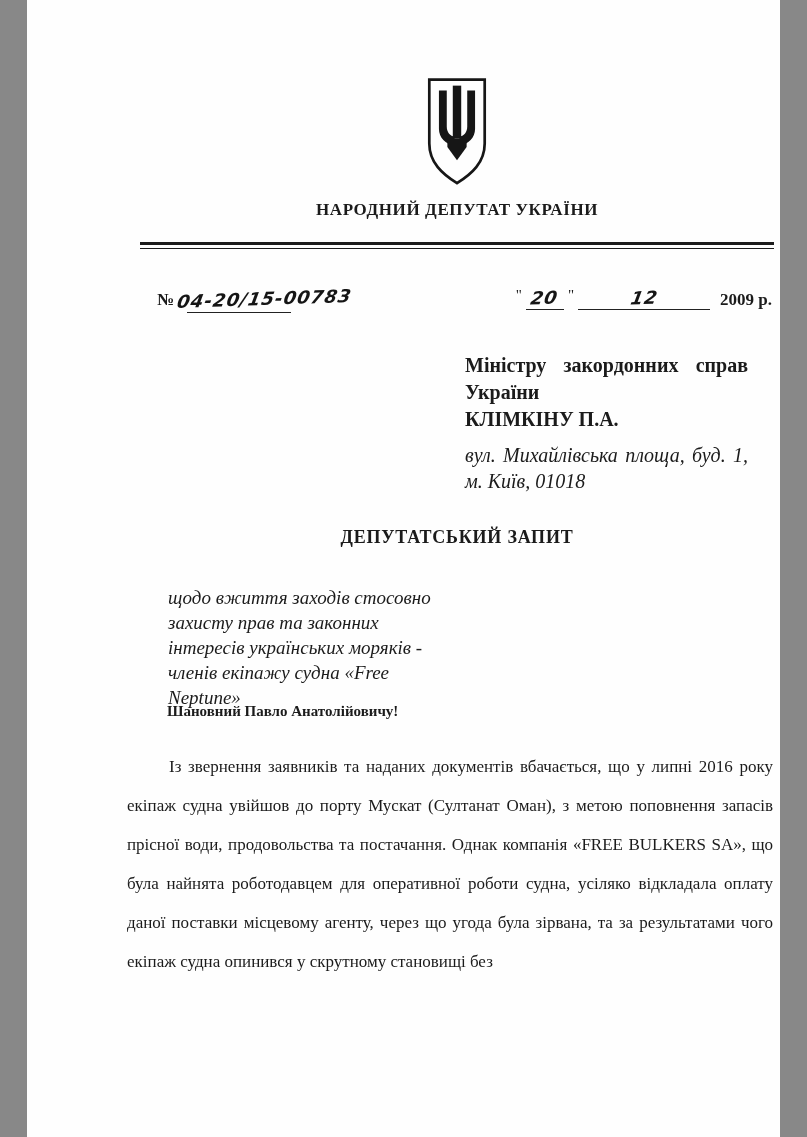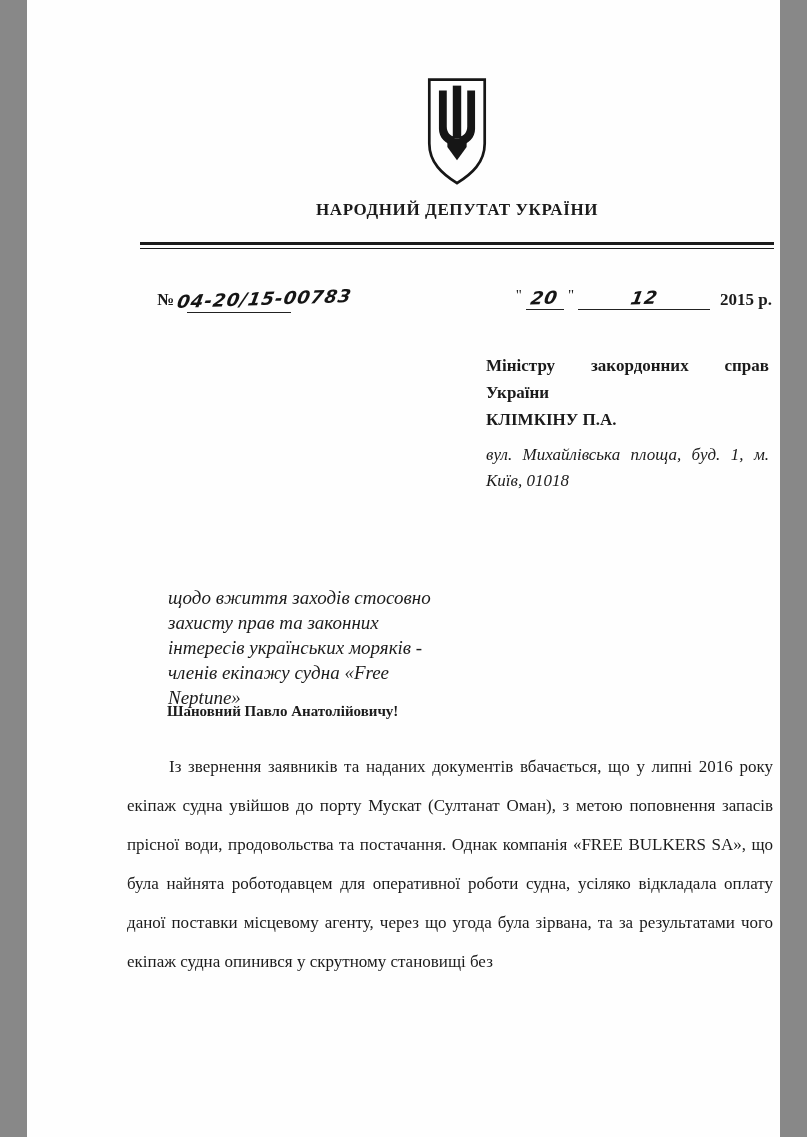--- a/index.html
+++ b/index.html
@@ -35,21 +35,21 @@
     display:inline-block;transform:skewX(-12deg) rotate(-2deg);
     letter-spacing:1px;color:#151515;
   }
   .no-underline{position:absolute;left:30px;bottom:-3px;width:104px;border-bottom:1.6px solid #222;}
   .date-part{display:flex;align-items:flex-end;gap:4px;font-size:17px;}
   .q{font-size:15px;transform:translateY(-6px);}
   .day-slot{display:inline-block;width:38px;text-align:center;border-bottom:1.6px solid #222;}
   .month-slot{display:inline-block;width:132px;text-align:center;border-bottom:1.6px solid #222;}
   .year{font-weight:bold;margin-left:6px;}
   
-  .recipient{position:absolute;left:459px;top:352px;width:283px;font-size:17px;line-height:27px;}
+  .recipient{position:absolute;left:438px;top:352px;width:283px;font-size:20px;line-height:27px;}
   .recipient .to{font-weight:bold;text-align:justify;}
   .recipient .name{font-weight:bold;}
   .recipient .addr{font-style:italic;text-align:justify;margin-top:9px;line-height:26px;}
   
   .doc-title{
     position:absolute;left:113px;top:527px;width:634px;
     text-align:center;font-weight:bold;font-size:18px;letter-spacing:.8px;
   }
   .subject{
     position:absolute;left:141px;top:585px;width:264px;
@@ -92,30 +92,31 @@
     <span class="ref-no">
       <span>№</span>
       <span class="hand">04-20/15-00783</span>
       <span class="no-underline"></span>
     </span>
     <span class="date-part">
       <span class="q">"</span>
       <span class="day-slot"><span class="hand">20</span></span>
       <span class="q">"</span>
       <span class="month-slot"><span class="hand">12</span></span>
-      <span class="year">2015 р.</span>
+      <span class="year">2009 р.</span>
     </span>
   </div>
 
   <div class="recipient">
     <div class="to">Міністру закордонних справ України</div>
     <div class="name">КЛІМКІНУ П.А.</div>
     <div class="addr">вул. Михайлівська площа, буд. 1, м. Київ, 01018</div>
   </div>
 
+  <div class="doc-title">ДЕПУТАТСЬКИЙ ЗАПИТ</div>
   <div class="subject">щодо вжиття заходів стосовно захисту прав та законних інтересів українських моряків - членів екіпажу судна «Free Neptune»</div>
   <div class="salutation">Шановний Павло Анатолійовичу!</div>
 
   <div class="body-text">
     <p>Із звернення заявників та наданих документів вбачається, що у липні 2016 року екіпаж судна увійшов до порту Мускат (Султанат Оман), з метою поповнення запасів прісної води, продовольства та постачання. Однак компанія «FREE BULKERS SA», що була найнята роботодавцем для оперативної роботи судна, усіляко відкладала оплату даної поставки місцевому агенту, через що угода була зірвана, та за результатами чого екіпаж судна опинився у скрутному становищі без</p>
   </div>
 
 </div>
 
 </body></html>

